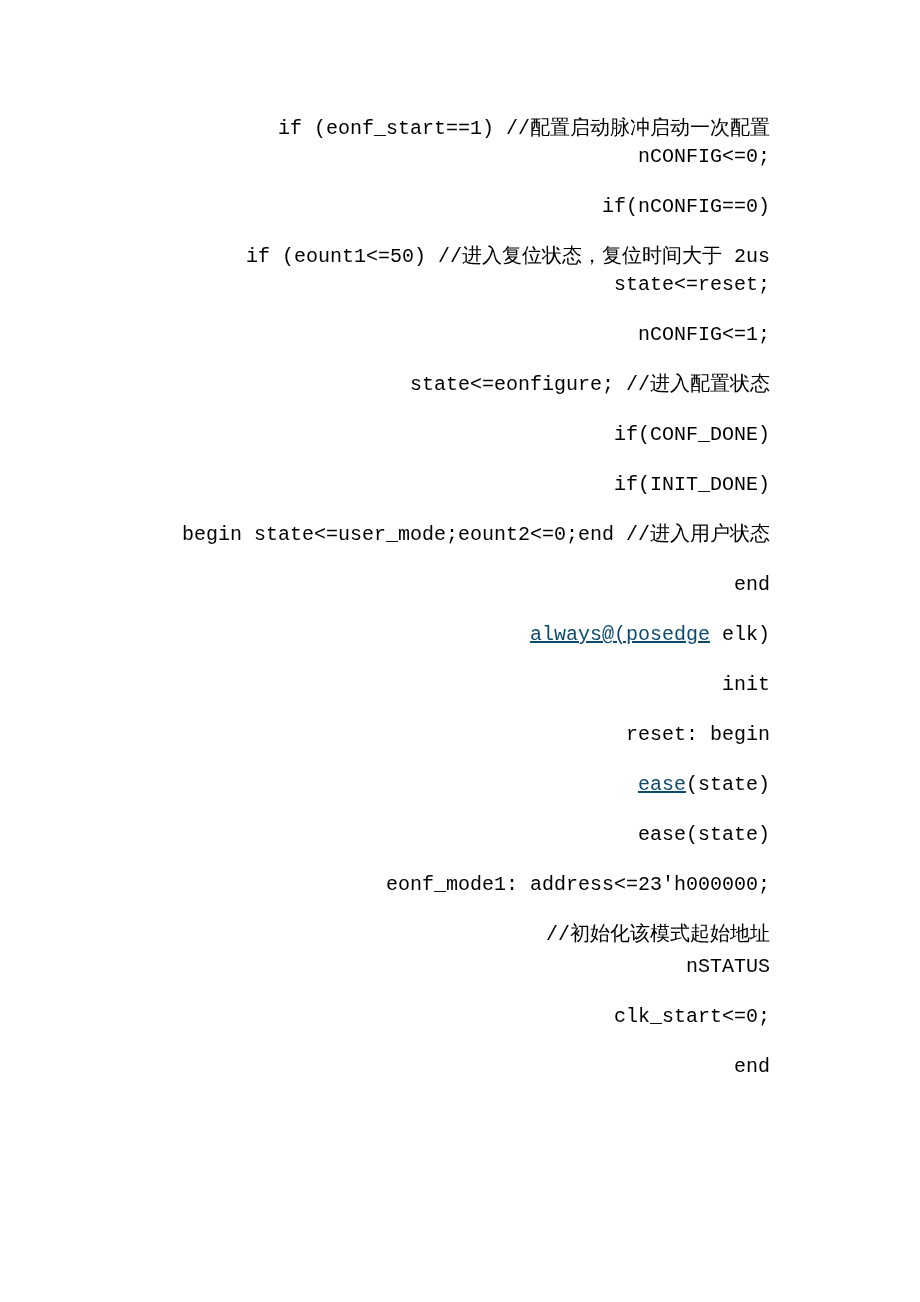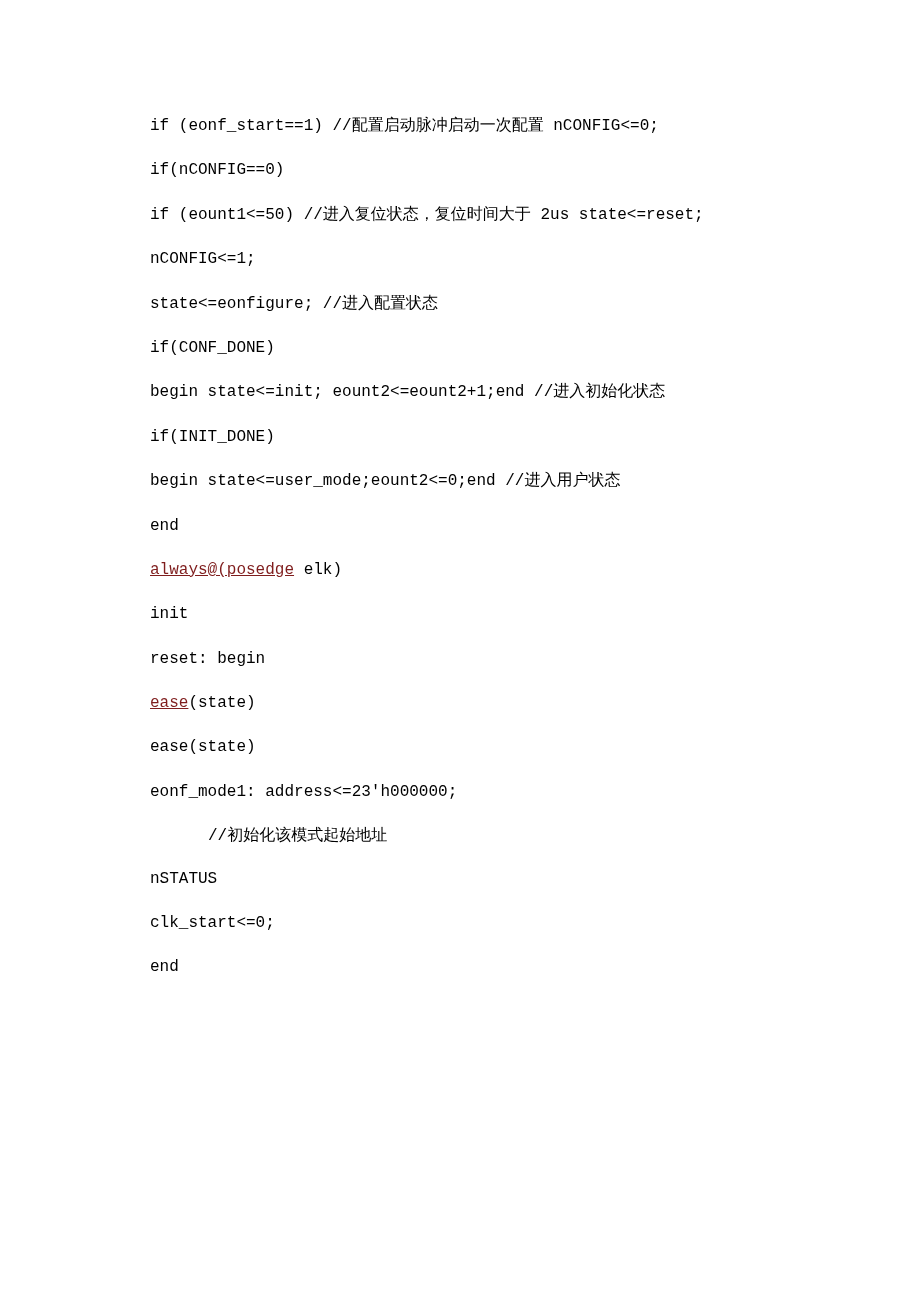--- a/index.html
+++ b/index.html
@@ -10,49 +10,49 @@
     width: 920px;
     height: 1302px;
     overflow: hidden;
   }
   .page {
     padding: 115px 150px 60px 150px;
     box-sizing: border-box;
     width: 100%;
   }
   .code-line {
-    font-size: 16px;
+    font-size: 20px;
     color: #000;
     line-height: 1.4;
     margin: 0 0 22px 0;
     white-space: pre-wrap;
     font-family: "SimSun", "宋体", "Courier New", monospace;
+    text-align: right;
   }
   .tight {
-    margin-bottom: 20px;
+    margin-bottom: 4px;
   }
   .indent {
     padding-left: 58px;
   }
   .link {
-    color: #7f1d1d;
+    color: #0c4a6e;
     text-decoration: underline;
   }
 </style>
 </head>
 <body>
 
 <div class="page">
   <p class="code-line">if (eonf_start==1) //配置启动脉冲启动一次配置 nCONFIG&lt;=0;</p>
   <p class="code-line">if(nCONFIG==0)</p>
   <p class="code-line">if (eount1&lt;=50) //进入复位状态，复位时间大于 2us state&lt;=reset;</p>
   <p class="code-line">nCONFIG&lt;=1;</p>
   <p class="code-line">state&lt;=eonfigure; //进入配置状态</p>
   <p class="code-line">if(CONF_DONE)</p>
-  <p class="code-line">begin state&lt;=init; eount2&lt;=eount2+1;end //进入初始化状态</p>
   <p class="code-line">if(INIT_DONE)</p>
   <p class="code-line">begin state&lt;=user_mode;eount2&lt;=0;end //进入用户状态</p>
   <p class="code-line">end</p>
   <p class="code-line"><span class="link">always@(posedge</span><span> elk)</span></p>
   <p class="code-line">init</p>
   <p class="code-line">reset: begin</p>
   <p class="code-line"><span class="link">ease</span><span>(state)</span></p>
   <p class="code-line">ease(state)</p>
   <p class="code-line">eonf_mode1: address&lt;=23'h000000;</p>
   <p class="code-line tight indent">//初始化该模式起始地址</p>

